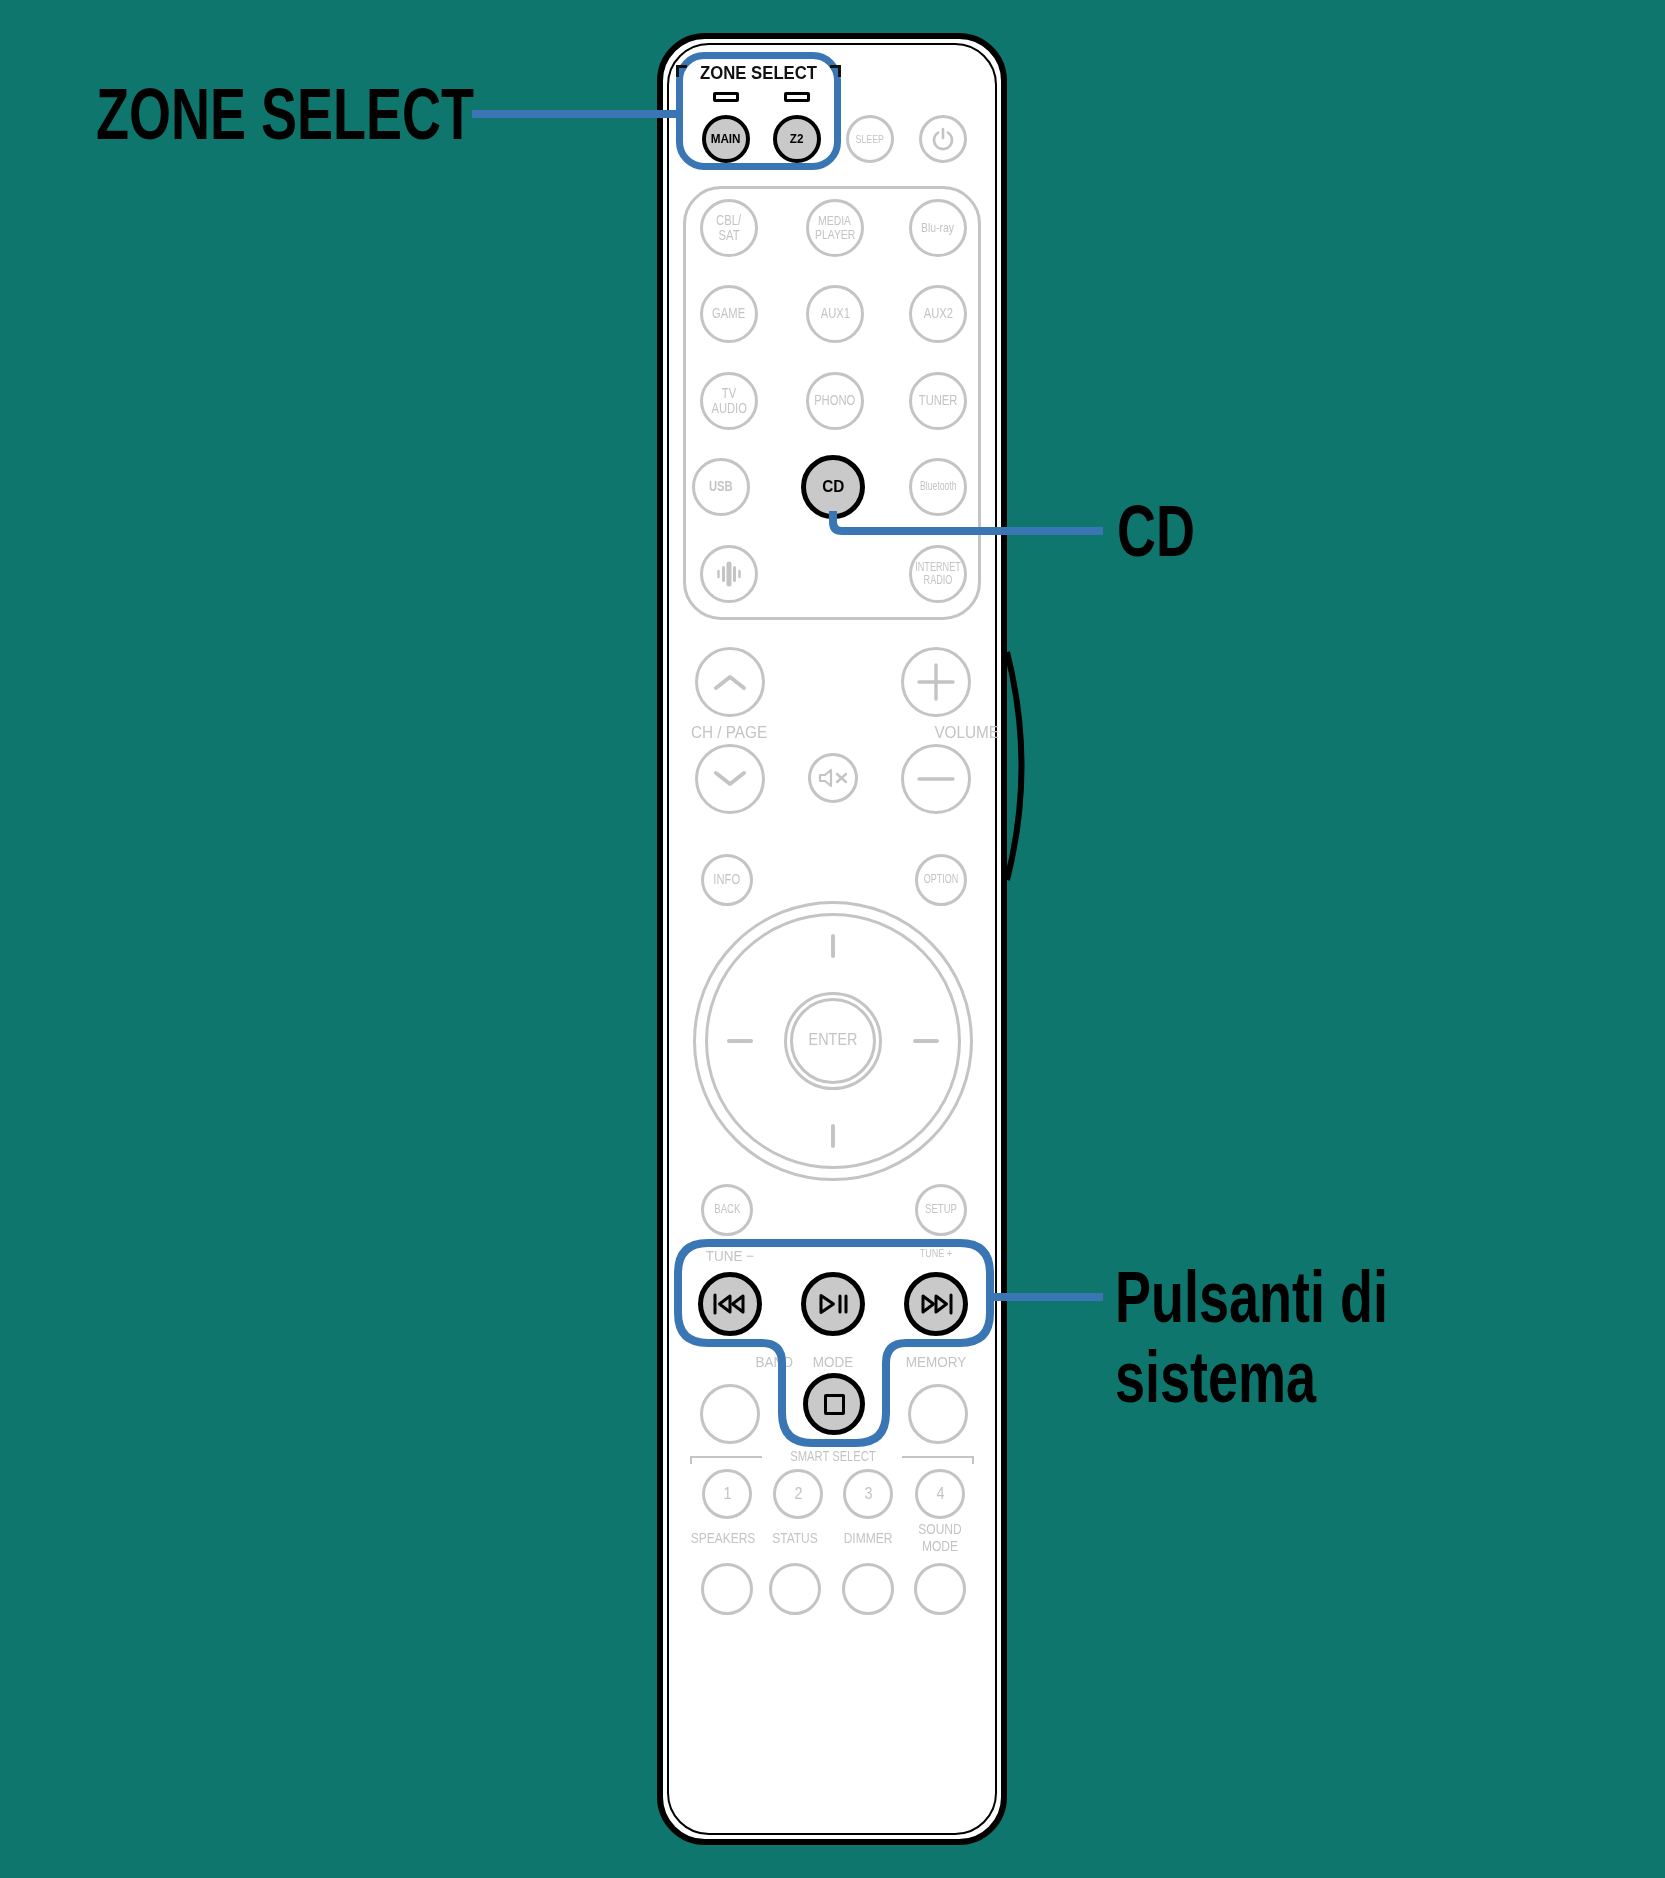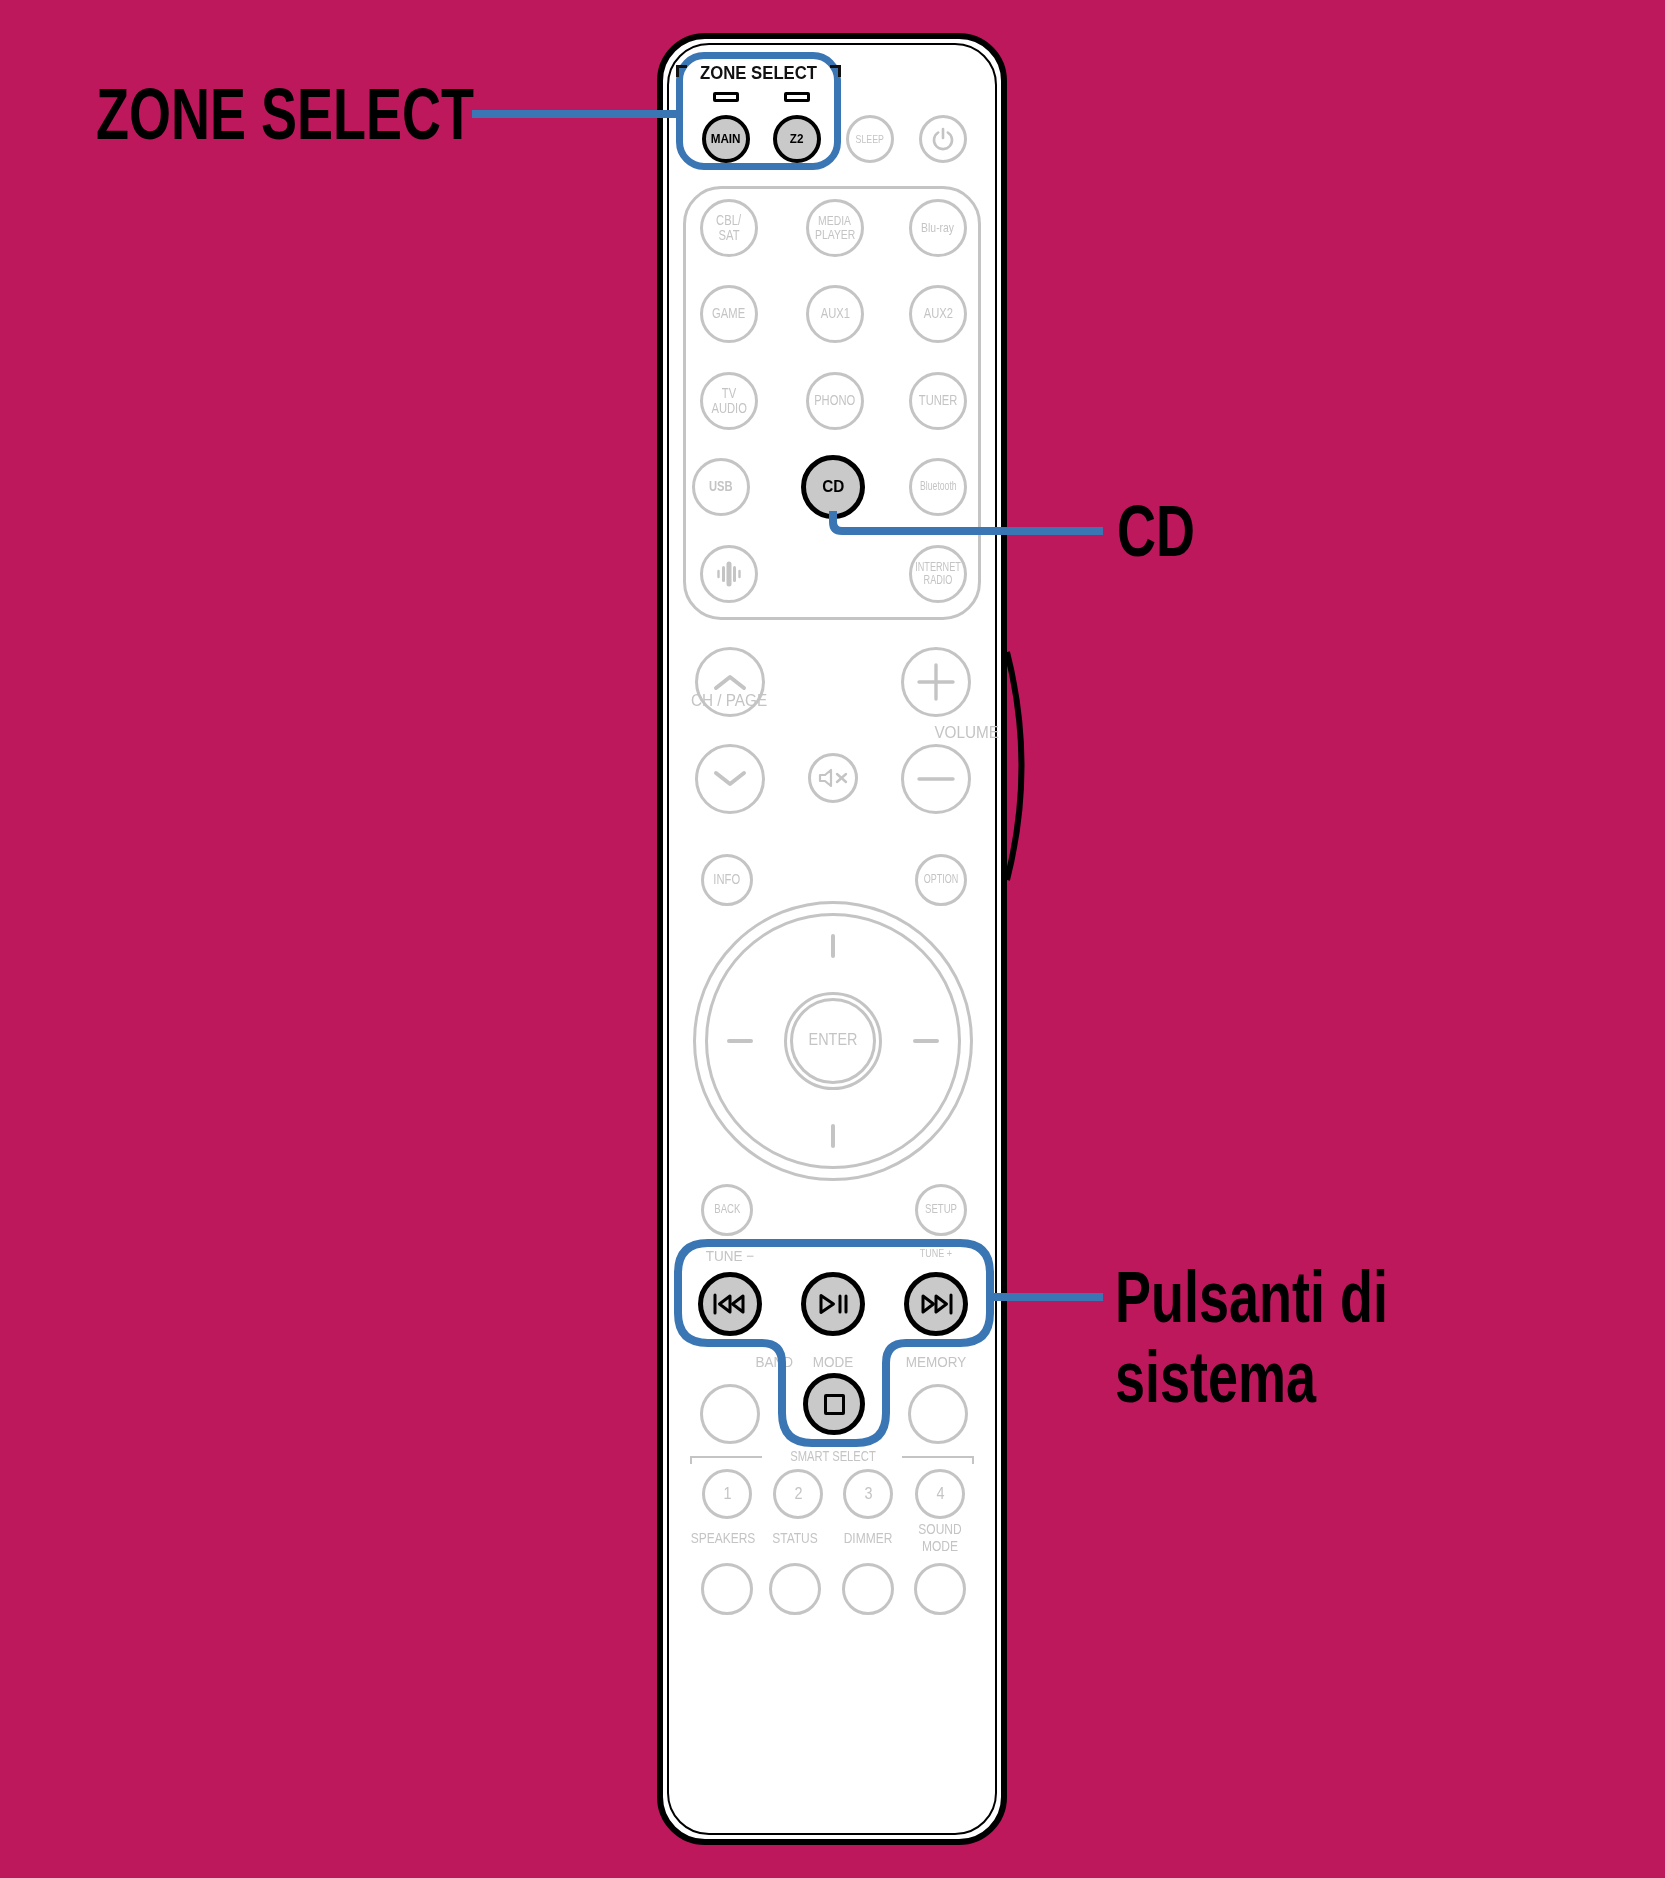--- a/index.html
+++ b/index.html
@@ -1,16 +1,16 @@
 <!DOCTYPE html>
 <html><head>
 <meta charset="utf-8">
 <style>
   html,body{margin:0;padding:0;background:#fff;}
-  #canvas{position:relative;width:1665px;height:1878px;background:#be185d;overflow:hidden;
+  #canvas{position:relative;width:1665px;height:1878px;background:#0f766e;overflow:hidden;
           font-family:"Liberation Sans","DejaVu Sans",sans-serif;
           --bl:#3A76B4; --gy:#C4C4C4; --fl:#C9C9C9; --ink:#000;}
   .abs{position:absolute;box-sizing:border-box;}
   .c{border-radius:50%;}
   .ctr{display:flex;flex-direction:column;align-items:center;justify-content:center;text-align:center;}
   .lt{border:3px solid var(--gy);color:var(--gy);background:#fff;}
   .dk{background:var(--fl);color:var(--ink);font-weight:bold;}
   .b4{border:4px solid var(--ink);}
   .b5{border:5px solid var(--ink);}
   .gt{position:absolute;color:var(--gy);text-align:center;}
@@ -129,21 +129,21 @@
     </span>
   </div>
   <div class="abs c ctr lt" style="left:901px;top:647px;width:70px;height:70px;">
     <span>
       <svg width="40" height="40" viewBox="0 0 40 40">
         <line class="gstroke" stroke-width="3.4" x1="20" y1="3" x2="20" y2="37"></line>
         <line class="gstroke" stroke-width="3.4" x1="3" y1="20" x2="37" y2="20"></line>
       </svg>
     </span>
   </div>
-  <div class="gt" style="left:659px;top:692px;width:140px;font-size:17px;text-align:center;">
+  <div class="gt" style="left:659px;top:724px;width:140px;font-size:17px;text-align:center;">
     <span class="cx9">CH / PAGE</span>
   </div>
   <div class="gt" style="left:866px;top:724px;width:140px;font-size:17px;text-align:right;">
     <span class="cx9">VOLUME</span>
   </div>
   <div class="abs c ctr lt" style="left:695px;top:744px;width:70px;height:70px;">
     <span>
       <svg width="36" height="18" viewBox="0 0 36 18">
           <polyline class="gstroke" stroke-width="4" points="4,3 18,14 32,3"></polyline>
         </svg>

